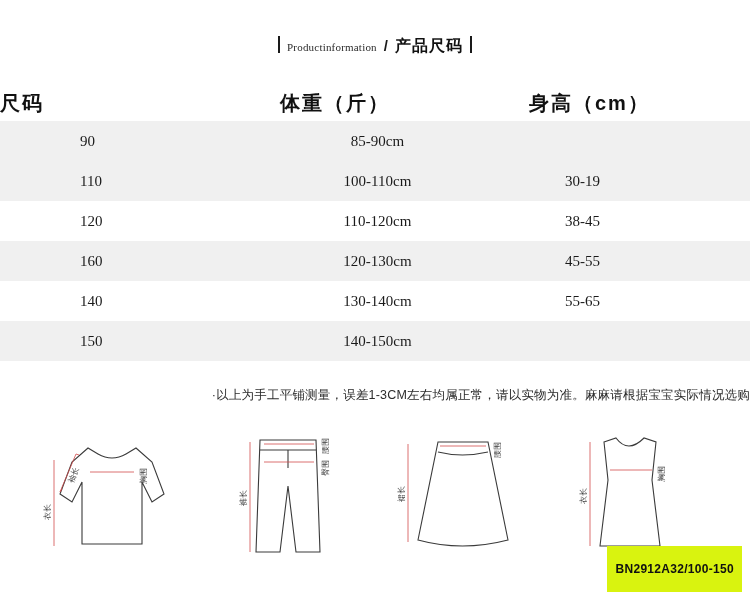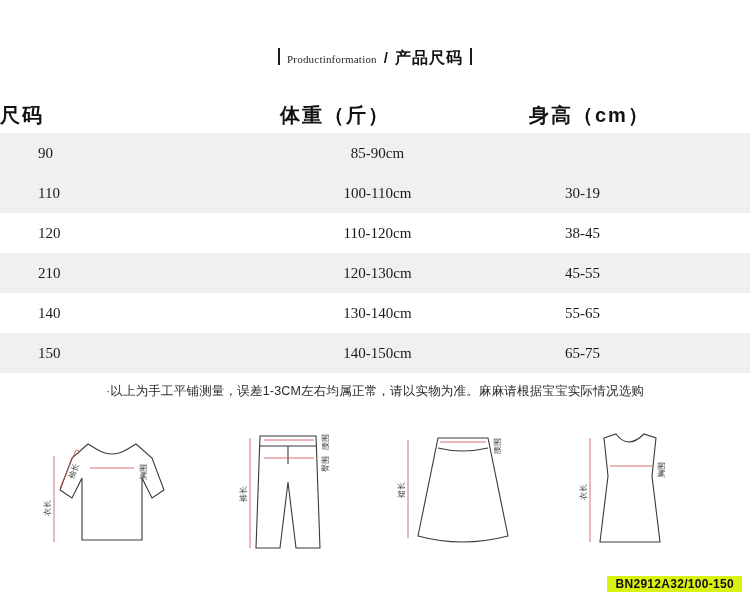--- a/index.html
+++ b/index.html
@@ -12,21 +12,21 @@
     background: #ffffff;
     font-family: "Liberation Sans", sans-serif;
     color: #1a1a1a;
     overflow: hidden;
     position: relative;
   }
 
   
   .header {
     width: 100%;
-    padding-top: 46px;
+    padding-top: 34px;
     display: flex;
     justify-content: center;
     align-items: baseline;
     gap: 7px;
   }
   .bar {
     display: inline-block;
     width: 2px;
     height: 17px;
     background: #1a1a1a;
@@ -81,28 +81,28 @@
     display: flex;
     align-items: center;
     height: 40px;
     font-family: "Liberation Serif", serif;
   }
   .row.shaded { background: #f0f0f0; }
   .row .cell {
     font-size: 15px;
     color: #1a1a1a;
   }
-  .row .c1 { width: 250px; padding-left: 38px; box-sizing: border-box; }
+  .row .c1 { width: 250px; padding-left: 80px; box-sizing: border-box; }
   .row .c2 { width: 255px; text-align: center; box-sizing: border-box; }
   .row .c3 { width: 245px; padding-left: 60px; box-sizing: border-box; }
 
   
   .note {
-    margin-top: 10px;
-    text-align: center;
+    margin-top: 26px;
+    text-align: right;
     font-size: 12.5px;
     color: #2b2b2b;
     letter-spacing: 0.2px;
   }
 
   
   .diagrams {
     margin-top: 16px;
     display: flex;
     justify-content: center;
@@ -116,21 +116,21 @@
 
   
   .badge {
     position: absolute;
     right: 8px;
     bottom: 8px;
     background: #d9f30f;
     color: #111;
     font-size: 12px;
     font-weight: bold;
-    padding: 1px 8px;
+    padding: 16px 8px;
     letter-spacing: 0.3px;
     font-family: "Liberation Sans", sans-serif;
   }
 
   .vlabel {
     font-size: 8px;
     fill: #444;
   }
 </style>
 </head>
@@ -160,33 +160,32 @@
     <div class="cell c1">110</div>
     <div class="cell c2">100-110cm</div>
     <div class="cell c3">30-19</div>
   </div>
   <div class="row">
     <div class="cell c1">120</div>
     <div class="cell c2">110-120cm</div>
     <div class="cell c3">38-45</div>
   </div>
   <div class="row shaded">
-    <div class="cell c1">210</div>
+    <div class="cell c1">160</div>
     <div class="cell c2">120-130cm</div>
     <div class="cell c3">45-55</div>
   </div>
   <div class="row">
     <div class="cell c1">140</div>
     <div class="cell c2">130-140cm</div>
     <div class="cell c3">55-65</div>
   </div>
   <div class="row shaded">
     <div class="cell c1">150</div>
     <div class="cell c2">140-150cm</div>
-    <div class="cell c3">65-75</div>
   </div>
 </div>
 
 <div class="note">·以上为手工平铺测量，误差1-3CM左右均属正常，请以实物为准。麻麻请根据宝宝实际情况选购</div>
 
 <div class="diagrams">
 
   <div class="diagram">
     <svg width="168" height="150" viewBox="0 0 168 150">
       <g fill="none" stroke="#3a3a3a" stroke-width="1.1">

